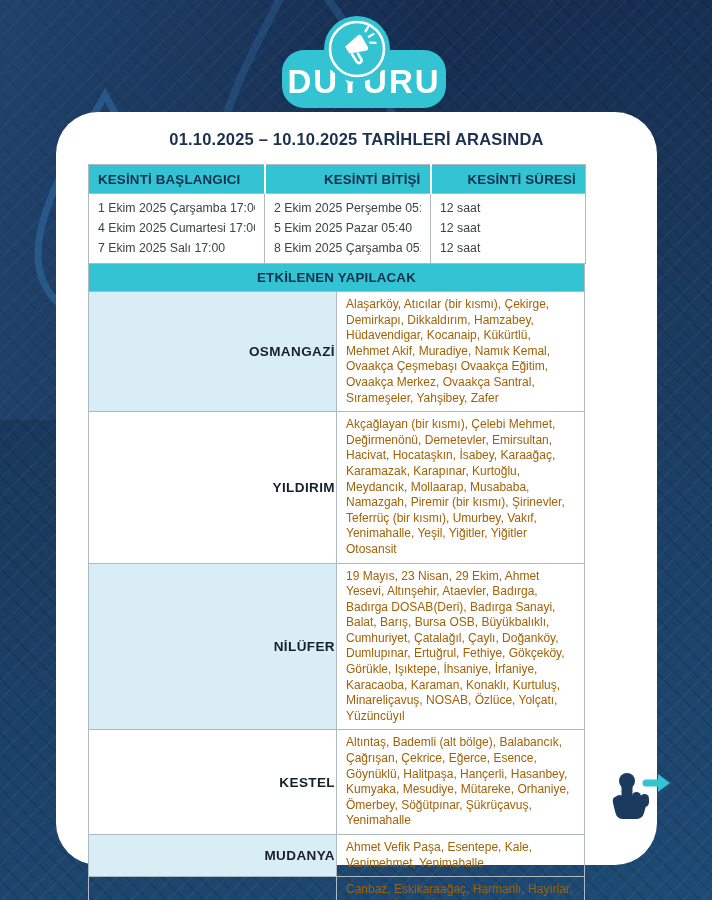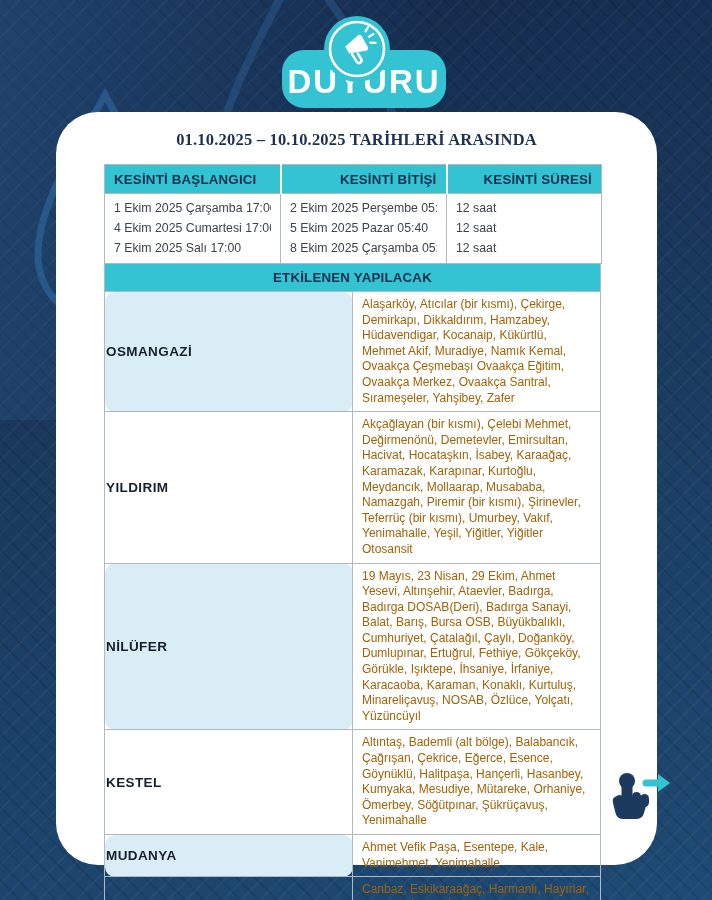--- a/index.html
+++ b/index.html
@@ -33,39 +33,39 @@
   }
 
   
   .card{
     position:absolute;left:56px;top:112px;width:601px;height:753px;
     background:#ffffff;border-radius:42px;z-index:3;box-sizing:border-box;
     padding-top:17px;
   }
   .card-title{
     text-align:center;color:#1c3150;font-weight:bold;font-size:16.5px;line-height:21px;
-    margin:0 18px 14px 18px;letter-spacing:0.2px;font-family:Liberation Serif, serif;
+    margin:0 18px 14px 18px;letter-spacing:0.2px;
   }
 
   
-  table{border-collapse:collapse;margin-left:48px;width:497px;table-layout:fixed;padding-left:28px;}
+  table{border-collapse:collapse;margin-left:32px;width:497px;table-layout:fixed;padding-left:28px;}
   td,th{border:1px solid #aeb9c2;box-sizing:border-box;vertical-align:top;}
   th{
     background:#33c3d3;color:#14304f;text-align:left;
     font-size:13.3px;font-weight:bold;padding:7px 9px 6px 9px;letter-spacing:0.2px;
   }
   th + th{border-left:2px solid #ffffff;text-align:right;}
   .tbl-sched td{padding:4px 9px 5px 9px;color:#3c434b;font-size:12.3px;line-height:20px;}
   .tbl-sched td span{display:block;white-space:nowrap;overflow:hidden;}
   .col-a{width:176px;}.col-b{width:166px;}.col-c{width:155px;}
   .tbl-hoods{margin-top:-1px;}
   .hoods-head th{text-align:center;padding:6px 8px;}
   .district{
-    width:172px;text-align:left;vertical-align:middle;
-    color:#15202b;font-weight:bold;font-size:13.5px;letter-spacing:0.4px;border-radius:10px;
+    width:172px;text-align:right;vertical-align:middle;
+    color:#15202b;font-weight:bold;font-size:13.5px;letter-spacing:0.4px;
   }
   .district.hl{background:#d9edf6;}
   .areas{
     width:325px;color:#a16207;font-size:12px;line-height:15.6px;
     padding:5px 9px 5px 9px;
   }
 
   
   .swipe{position:absolute;left:606px;top:770px;z-index:8;}
 </style>

